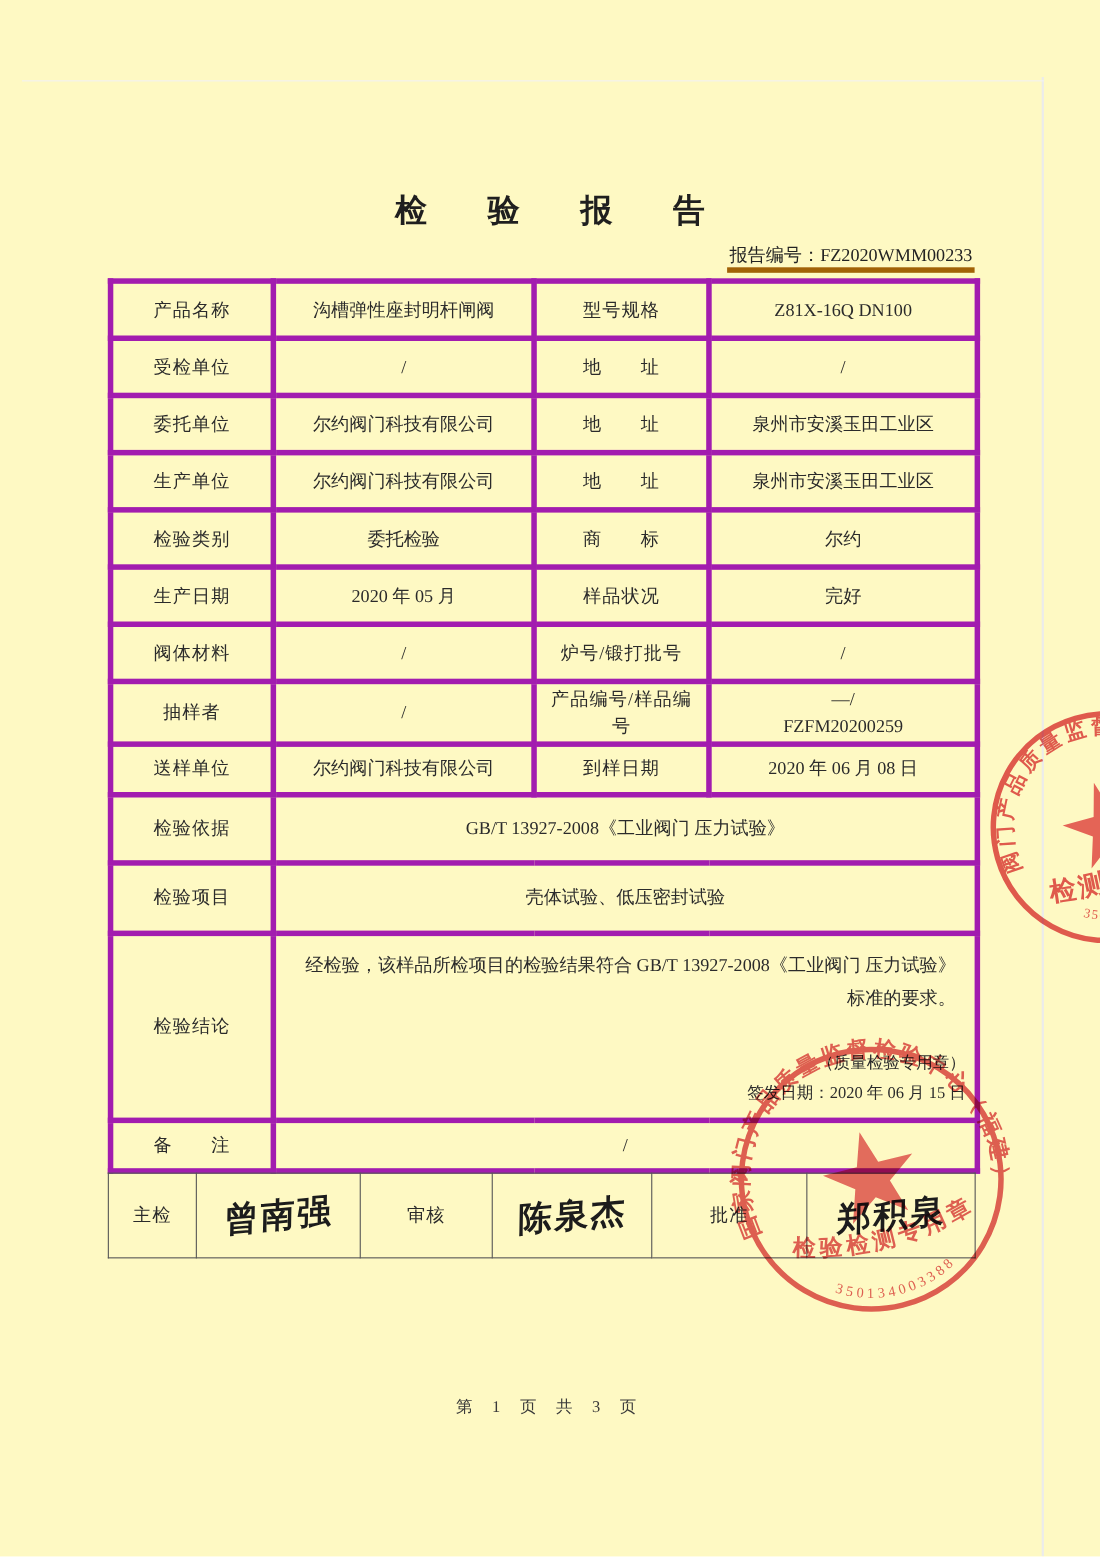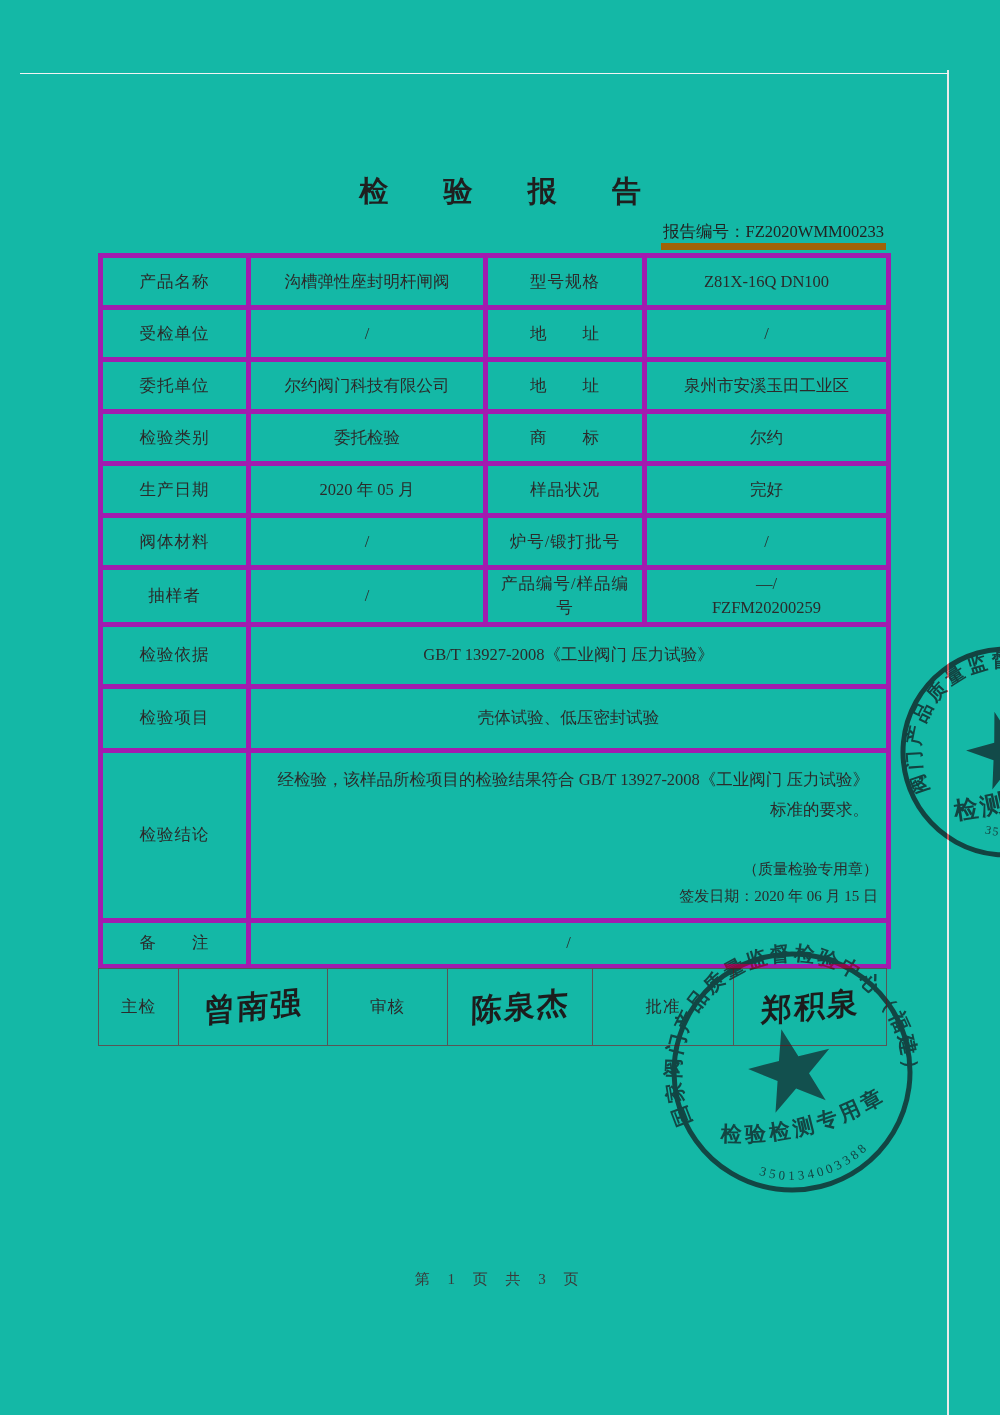--- a/index.html
+++ b/index.html
@@ -3,34 +3,34 @@
 <meta charset="utf-8">
 <style>
   html,body{margin:0;padding:0;}
   body{
     width:1000px;height:1415px;
     background:#ffffff;
     font-family:"Liberation Serif","DejaVu Serif",serif;
     color:#2e2e2e;
     overflow:hidden;
   }
-  .page{position:relative;width:1000px;height:1415px;overflow:hidden;background:#14b8a6;}
+  .page{position:relative;width:1000px;height:1415px;overflow:hidden;background:#fef9c3;}
   .scan-edge-v{position:absolute;left:947px;top:70px;width:2px;height:1345px;background:#ebebeb;}
   .scan-edge-h{position:absolute;left:20px;top:73px;width:929px;height:1px;background:#f3f3f3;}
 
   .doc-title{
     position:absolute;left:0;top:172px;width:1000px;
     text-align:center;font-size:29px;font-weight:bold;
     letter-spacing:24px;text-indent:24px;color:#1f1f1f;
   }
   .report-no{
     position:absolute;left:98px;top:221px;width:788px;
     text-align:right;font-size:16.5px;color:#222;
   }
-  .report-no span{border-bottom:7px solid #a16207;padding:0 2px 2px 2px;}
+  .report-no span{border-bottom:5px solid #a16207;padding:0 2px 2px 2px;}
 
   .table-wrap{position:absolute;left:98px;top:253px;width:788px;}
   table.doc{border-collapse:collapse;table-layout:fixed;width:788px;font-size:16.5px;color:#2b2b2b;}
   table.doc td{border:5px solid #a21caf;text-align:center;vertical-align:middle;padding:2px 5px;line-height:1.45;}
   td.lab{letter-spacing:1px;}
   td.left{text-align:left;padding-left:14px;}
   tr.h52{height:52px} tr.h56{height:56px} tr.h46{height:46px} tr.h58{height:58px}
   tr.h62{height:62px} tr.h64{height:64px} tr.h170{height:170px}
 
   .concl-cell{position:relative;vertical-align:top !important;}
@@ -90,20 +90,26 @@
           <td class="lab">地　　址</td>
           <td>/</td>
         </tr>
         <tr class="h52">
           <td class="lab">委托单位</td>
           <td>尔约阀门科技有限公司</td>
           <td class="lab">地　　址</td>
           <td>泉州市安溪玉田工业区</td>
         </tr>
         <tr class="h52">
+          <td class="lab">生产单位</td>
+          <td>尔约阀门科技有限公司</td>
+          <td class="lab">地　　址</td>
+          <td>泉州市安溪玉田工业区</td>
+        </tr>
+        <tr class="h52">
           <td class="lab">检验类别</td>
           <td>委托检验</td>
           <td class="lab">商　　标</td>
           <td>尔约</td>
         </tr>
         <tr class="h52">
           <td class="lab">生产日期</td>
           <td>2020 年 05 月</td>
           <td class="lab">样品状况</td>
           <td>完好</td>
@@ -115,20 +121,26 @@
           <td>/</td>
         </tr>
         <tr class="h56">
           <td class="lab">抽样者</td>
           <td>/</td>
           <td class="lab">产品编号/样品编号</td>
           <td>
             <div>—/</div>
             <div>FZFM20200259</div>
           </td>
+        </tr>
+        <tr class="h46">
+          <td class="lab">送样单位</td>
+          <td>尔约阀门科技有限公司</td>
+          <td class="lab">到样日期</td>
+          <td>2020 年 06 月 08 日</td>
         </tr>
         <tr class="h62">
           <td class="lab">检验依据</td>
           <td class="left" colspan="3">GB/T 13927-2008《工业阀门 压力试验》</td>
         </tr>
         <tr class="h64">
           <td class="lab">检验项目</td>
           <td class="left" colspan="3">壳体试验、低压密封试验</td>
         </tr>
         <tr class="h170">

